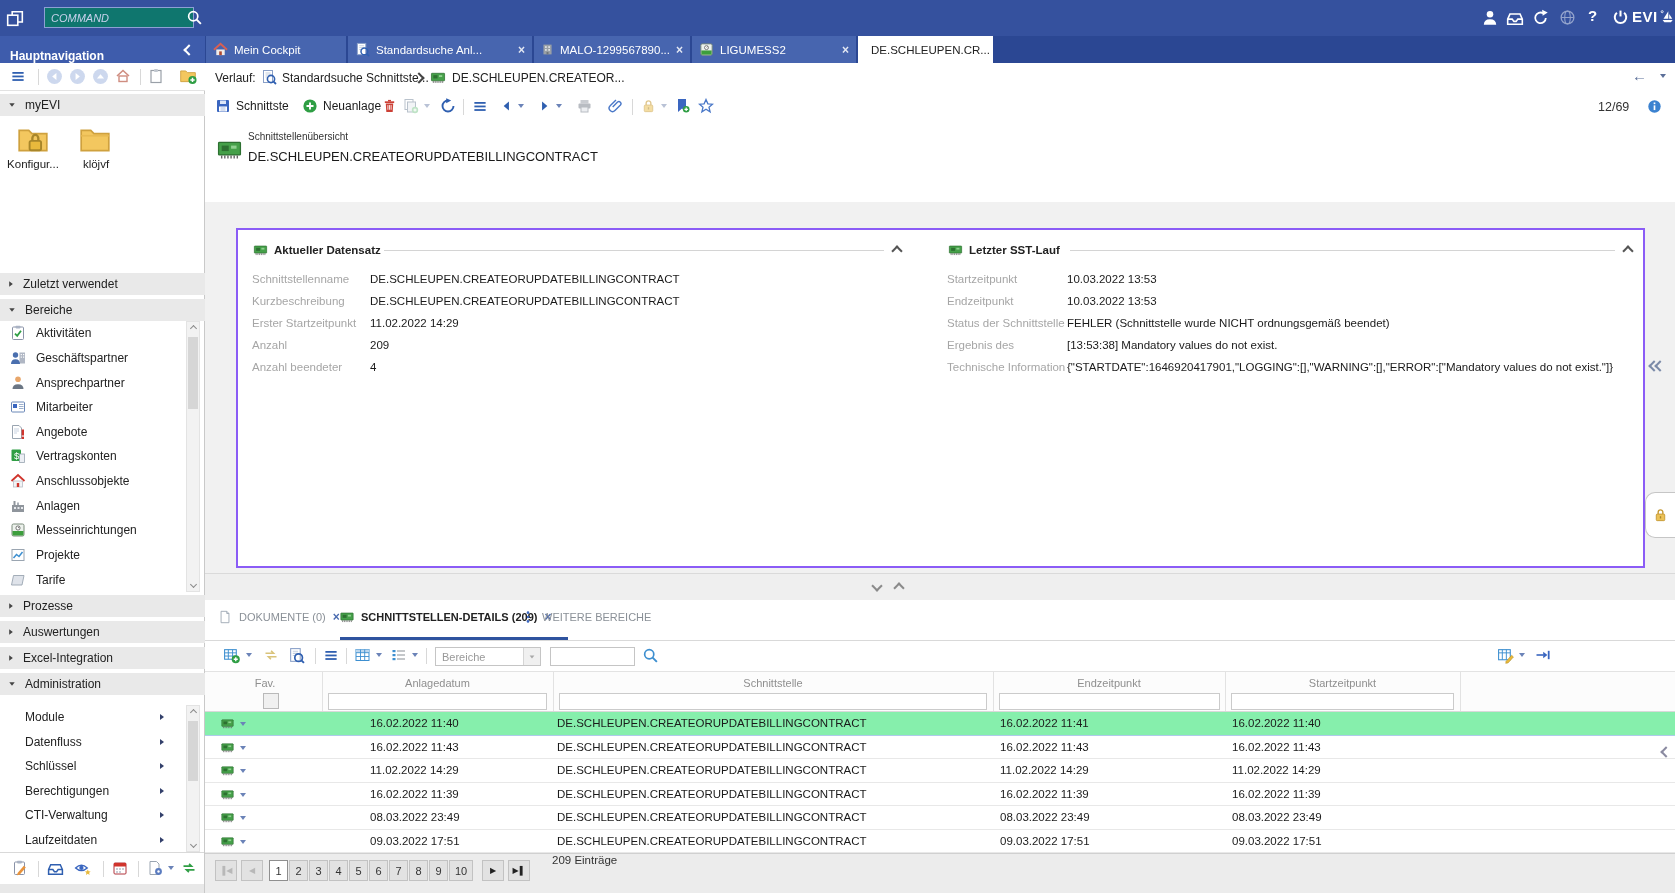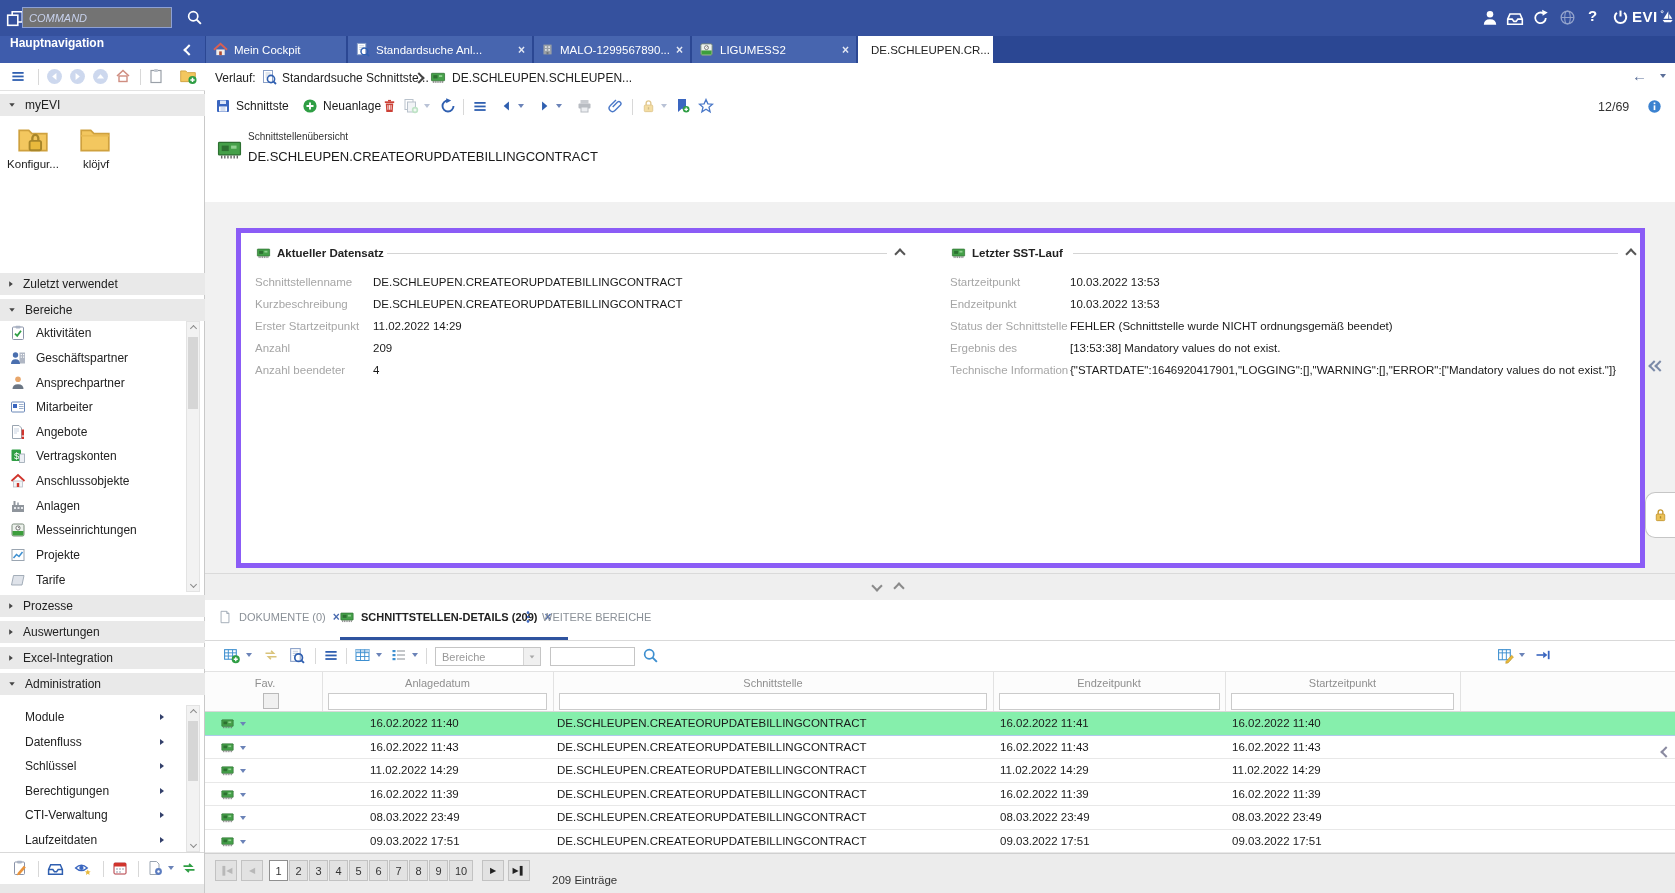--- a/index.html
+++ b/index.html
@@ -12,29 +12,29 @@
   .chev{display:inline-block;width:6px;height:6px;border-left:2px solid currentColor;border-bottom:2px solid currentColor}
   .chev.up{transform:rotate(135deg)}
   .chev.down{transform:rotate(-45deg)}
   .chev.left{transform:rotate(45deg)}
   .caret{display:inline-block;width:0;height:0;border-left:3.5px solid transparent;border-right:3.5px solid transparent;border-top:4.5px solid currentColor}
   .caret.right{border-top:3.5px solid transparent;border-bottom:3.5px solid transparent;border-left:4.5px solid currentColor;border-right:none}
   .vsep{position:absolute;width:1px;height:16px;background:#d8d8d8}
 
   
   .topbar{position:absolute;left:0;top:0;width:1675px;height:36px;background:#35519E}
-  .cmd{position:absolute;left:22px;top:7px;width:150px;height:21px;background:#737373;
+  .cmd{position:absolute;left:44px;top:7px;width:150px;height:21px;background:#0f766e;
        border:1px solid #8DA0D4;color:#C7D1EC;font-style:italic;font-size:11px;padding:0 6px;box-sizing:border-box;outline:none}
   .cmd::placeholder{color:#C7D1EC;opacity:1}
   .logo{position:absolute;left:1632px;top:8px;color:#fff;font-size:15px;font-weight:bold;letter-spacing:.5px;display:flex;align-items:center;gap:2px}
 
   
   .tabrow{position:absolute;left:0;top:36px;width:1675px;height:27px;background:#2B4793}
   .sidehead{position:absolute;left:0;top:0;width:205px;height:27px;background:#3E5CAC;color:#fff;
-            display:flex;align-items:flex-start;font-size:12px;font-weight:bold;padding-left:10px;box-sizing:border-box}
+            display:flex;align-items:flex-end;font-size:12px;font-weight:bold;padding-left:10px;box-sizing:border-box}
   .tabs{position:absolute;left:206px;top:0;height:27px;display:flex;gap:2px}
   .ttab{height:27px;background:#4765AF;color:#fff;display:flex;align-items:center;font-size:11.5px;
         padding:0 7px;box-sizing:border-box;gap:6px;white-space:nowrap;overflow:hidden}
   .ttab.active{background:#fff;color:#222}
   .tclose{font-size:12px;font-weight:bold;color:rgba(255,255,255,.85);margin-left:auto}
 
   
   .sidebar{position:absolute;left:0;top:63px;width:205px;height:830px;background:#fff;border-right:1px solid #C9C9C9;box-sizing:border-box}
   .stoolbar{position:absolute;left:0;top:0;width:205px;height:27px;border-bottom:1px solid #E2E2E2;background:#fff}
   .shead{position:absolute;left:0;width:205px;height:22px;background:#E9E9E9;display:flex;align-items:center;
@@ -52,21 +52,21 @@
   
   .main{position:absolute;left:205px;top:63px;width:1470px;height:830px;background:#fff}
   .crumbs{position:absolute;left:0;top:0;width:1470px;height:29px;background:#fff}
   .ctext{position:absolute;font-size:12px;color:#222;white-space:nowrap}
   .mtoolbar{position:absolute;left:0;top:29px;width:1470px;height:30px;background:#fff}
   .tlab{position:absolute;font-size:12px;color:#1a1a1a;top:7px;white-space:nowrap}
   .rechead{position:absolute;left:0;top:59px;width:1470px;height:58px;background:#fff}
   .btabs{position:absolute;left:0;top:117px;width:1470px;height:22px;background:#fff;border-bottom:1px solid #D9D9D9;box-sizing:border-box}
   .btab{position:absolute;top:4px;font-size:11px;font-weight:bold;letter-spacing:.3px}
   .board{position:absolute;left:0;top:139px;width:1470px;height:371px;background:#F1F1F1}
-  .panel{position:absolute;left:31px;top:26px;width:1409px;height:340px;background:#fff;border:5px solid #8b5cf6;box-sizing:border-box}
+  .panel{position:absolute;left:31px;top:26px;width:1409px;height:340px;background:#fff;border:2px solid #8b5cf6;box-sizing:border-box}
   .gtitle{position:absolute;font-size:11.5px;font-weight:bold;color:#222;white-space:nowrap}
   .grule{position:absolute;height:1px;background:#D4D4D4}
   .flabel{position:absolute;font-size:11.5px;color:#A6A6A6;white-space:nowrap}
   .fvalue{position:absolute;font-size:11.5px;color:#1a1a1a;white-space:nowrap}
   .splitter{position:absolute;left:0;top:510px;width:1470px;height:27px;background:#EFEFEF;border-top:1px solid #DADADA;box-sizing:border-box}
 
   
   .dtabs{position:absolute;left:0;top:537px;width:1470px;height:41px;background:#fff;border-bottom:1px solid #D9D9D9;box-sizing:border-box}
   .dtab{position:absolute;top:10px;display:flex;align-items:center;gap:7px;font-size:11px;color:#8A9097;white-space:nowrap}
   .dtab.active{color:#222;font-weight:bold}
@@ -94,21 +94,21 @@
   .rowic{position:absolute;left:15px;top:5px}
   .rowcaret{position:absolute;left:35px;top:10px;color:#6B83B8}
 
   
   .pager{position:absolute;left:0;top:790px;width:1470px;height:40px;background:#ECECEC;border-top:1px solid #D0D0D0;box-sizing:border-box}
   .pbtn{position:absolute;top:6px;height:21px;background:#E2E2E2;border:1px solid #C2C2C2;font-size:11px;color:#333;
         display:flex;align-items:center;justify-content:center;box-sizing:border-box;gap:1px}
   .pbtn.cur{background:#fff;border-color:#8F8F8F}
   .pbtn.dis{color:#B8B8B8}
   .pbtn .g{font-size:8px;line-height:1}
-  .entries{position:absolute;left:347px;top:20px;font-size:11.5px;color:#333}
+  .entries{position:absolute;left:347px;top:0;font-size:11.5px;color:#333}
 
   
   .locktab{position:absolute;left:1645px;top:492px;width:30px;height:46px;background:#fff;border:1px solid #C6C6C6;border-right:none;
            border-radius:10px 0 0 10px;box-sizing:border-box;display:flex;align-items:center;justify-content:center}
 </style>
 </head>
 <body>
 
 <div id="app">
 
@@ -569,21 +569,21 @@
       <span class="ctext" style="left:77px;top:8px">Standardsuche Schnittste...</span>
       <span class="chev left abs" style="left:210px;top:11px;color:#444;transform:rotate(225deg)"></span>
       <span class="ic abs" style="left:224px;top:7px;width:18px;height:15px">
           <svg viewBox="0 0 16 16" width="100%" height="100%">
             <rect x="1" y="3.5" width="14" height="8" rx="0.5" fill="#45A049" stroke="#2D7031" stroke-width="0.8"></rect>
             <rect x="3" y="5.5" width="4.5" height="3.5" fill="#2D7031"></rect>
             <rect x="9" y="5.5" width="3.5" height="2" fill="#8FD08F"></rect>
             <path d="M3 11.8 v2 M5 11.8 v2 M7 11.8 v2 M9 11.8 v2 M11 11.8 v2 M13 11.8 v2" stroke="#666" stroke-width="0.9"></path>
           </svg>
         </span>
-      <span class="ctext" style="left:247px;top:8px">DE.SCHLEUPEN.SCHLEUPEN...</span>
+      <span class="ctext" style="left:247px;top:8px">DE.SCHLEUPEN.CREATEOR...</span>
       <span class="abs" style="left:1427px;top:4px;font-size:15px;color:#5B6F99">←</span>
       <span class="caret abs" style="left:1455px;top:11px;color:#5B6F99"></span>
     </div>
 
     <div class="mtoolbar">
       <span class="ic abs" style="left:10px;top:6px;width:16px;height:16px">
           <svg viewBox="0 0 16 16" width="100%" height="100%">
             <rect x="2" y="2" width="12" height="12" rx="1" fill="#3A66C0"></rect>
             <rect x="5" y="2.5" width="6" height="3.5" fill="#DCE6F8"></rect>
             <rect x="4" y="8.5" width="8" height="5" fill="#fff"></rect>

